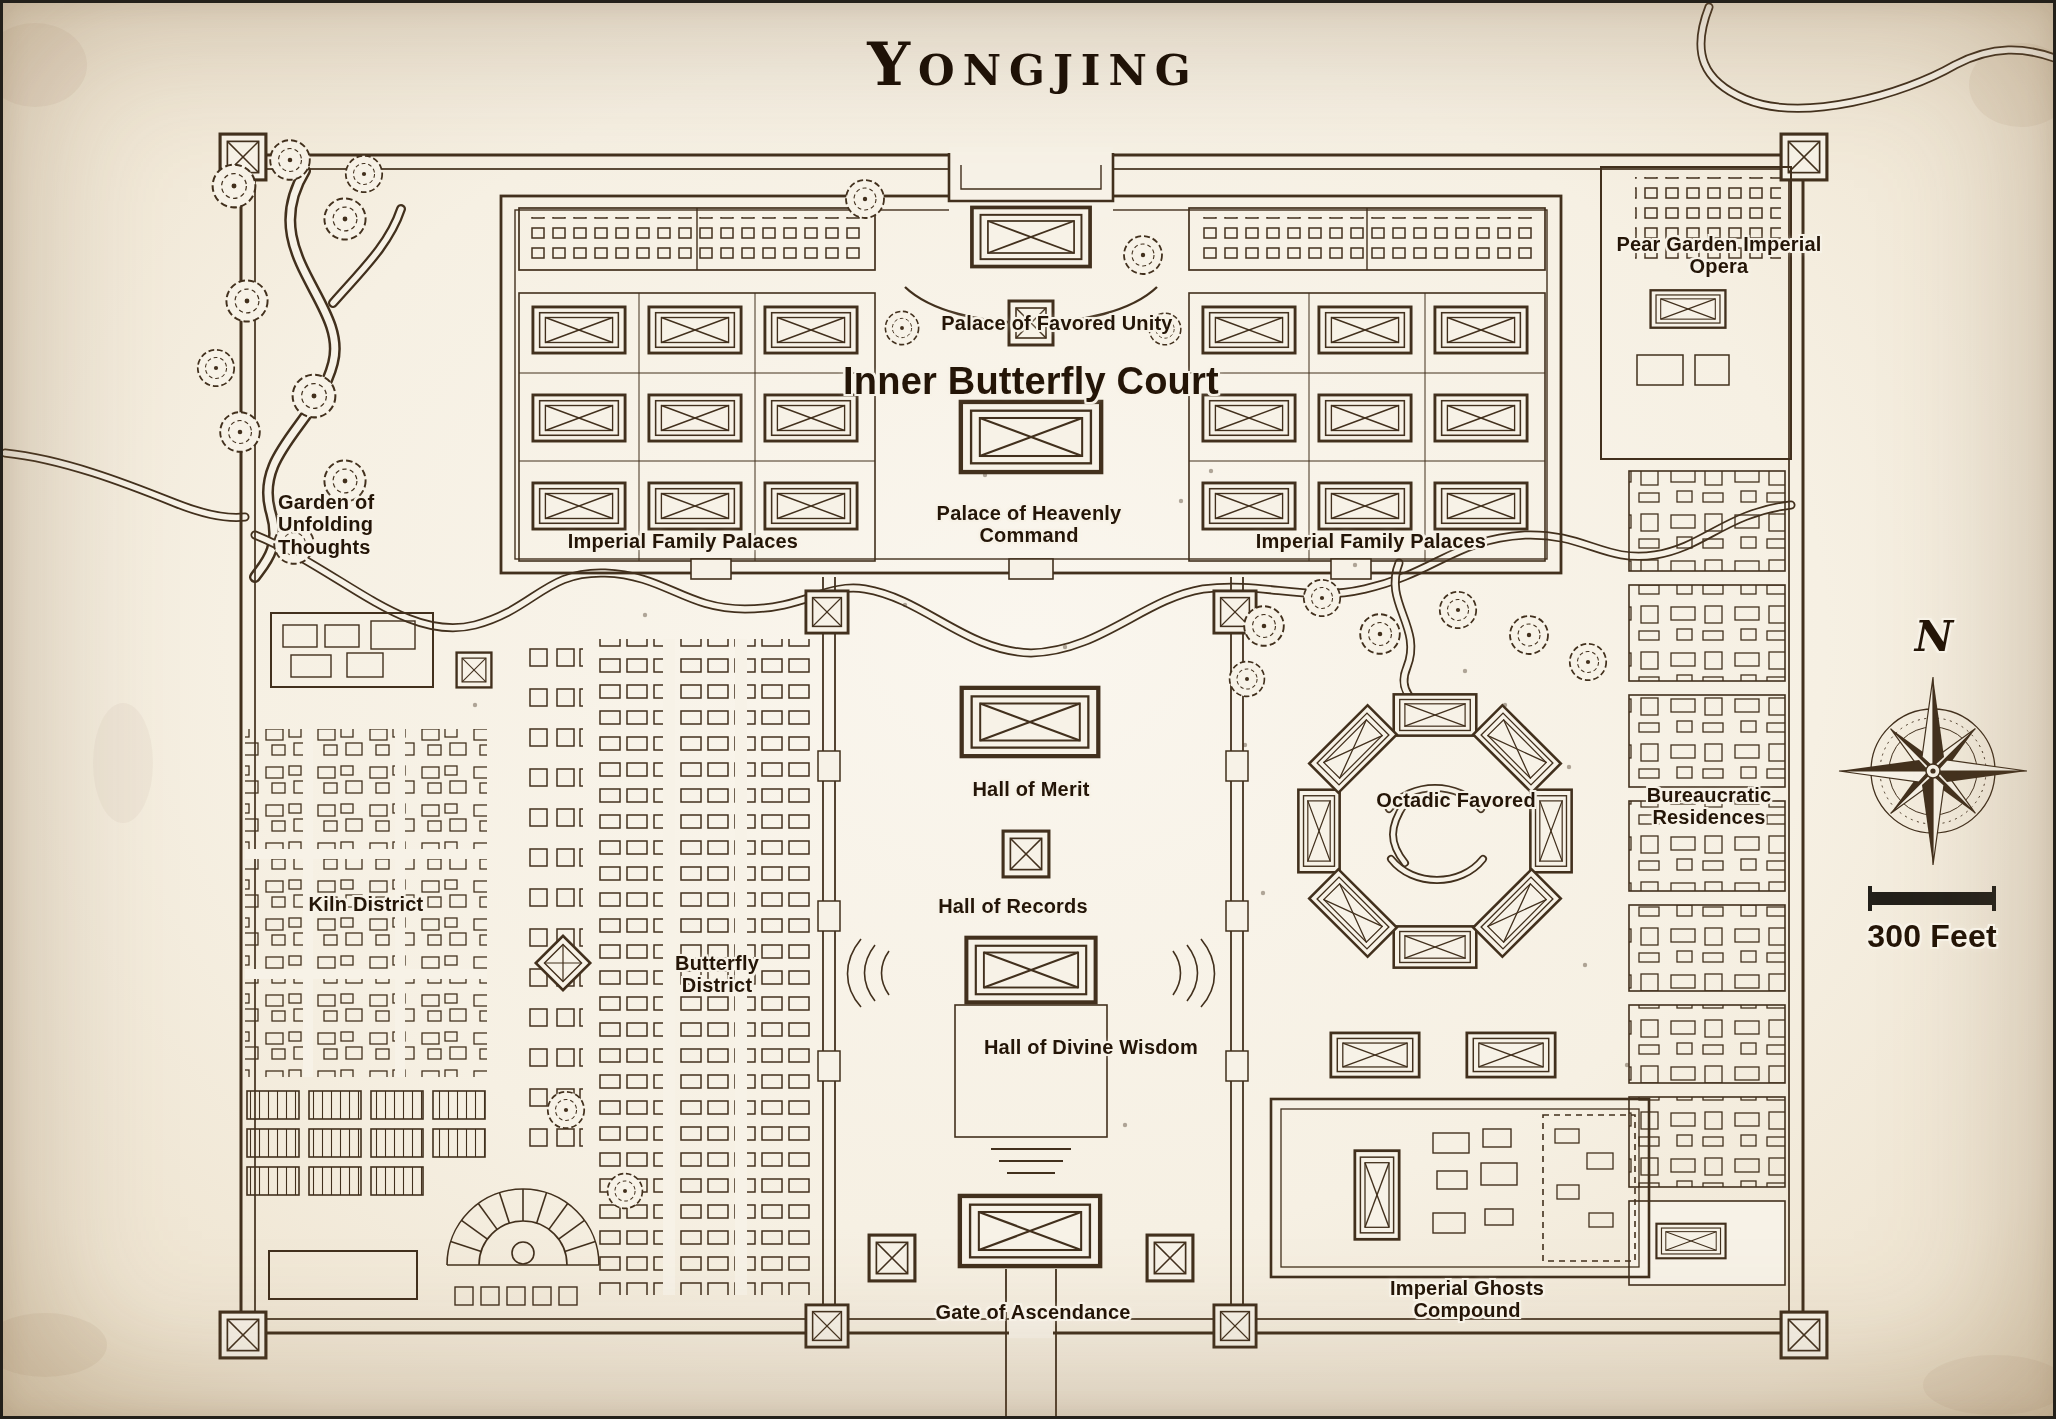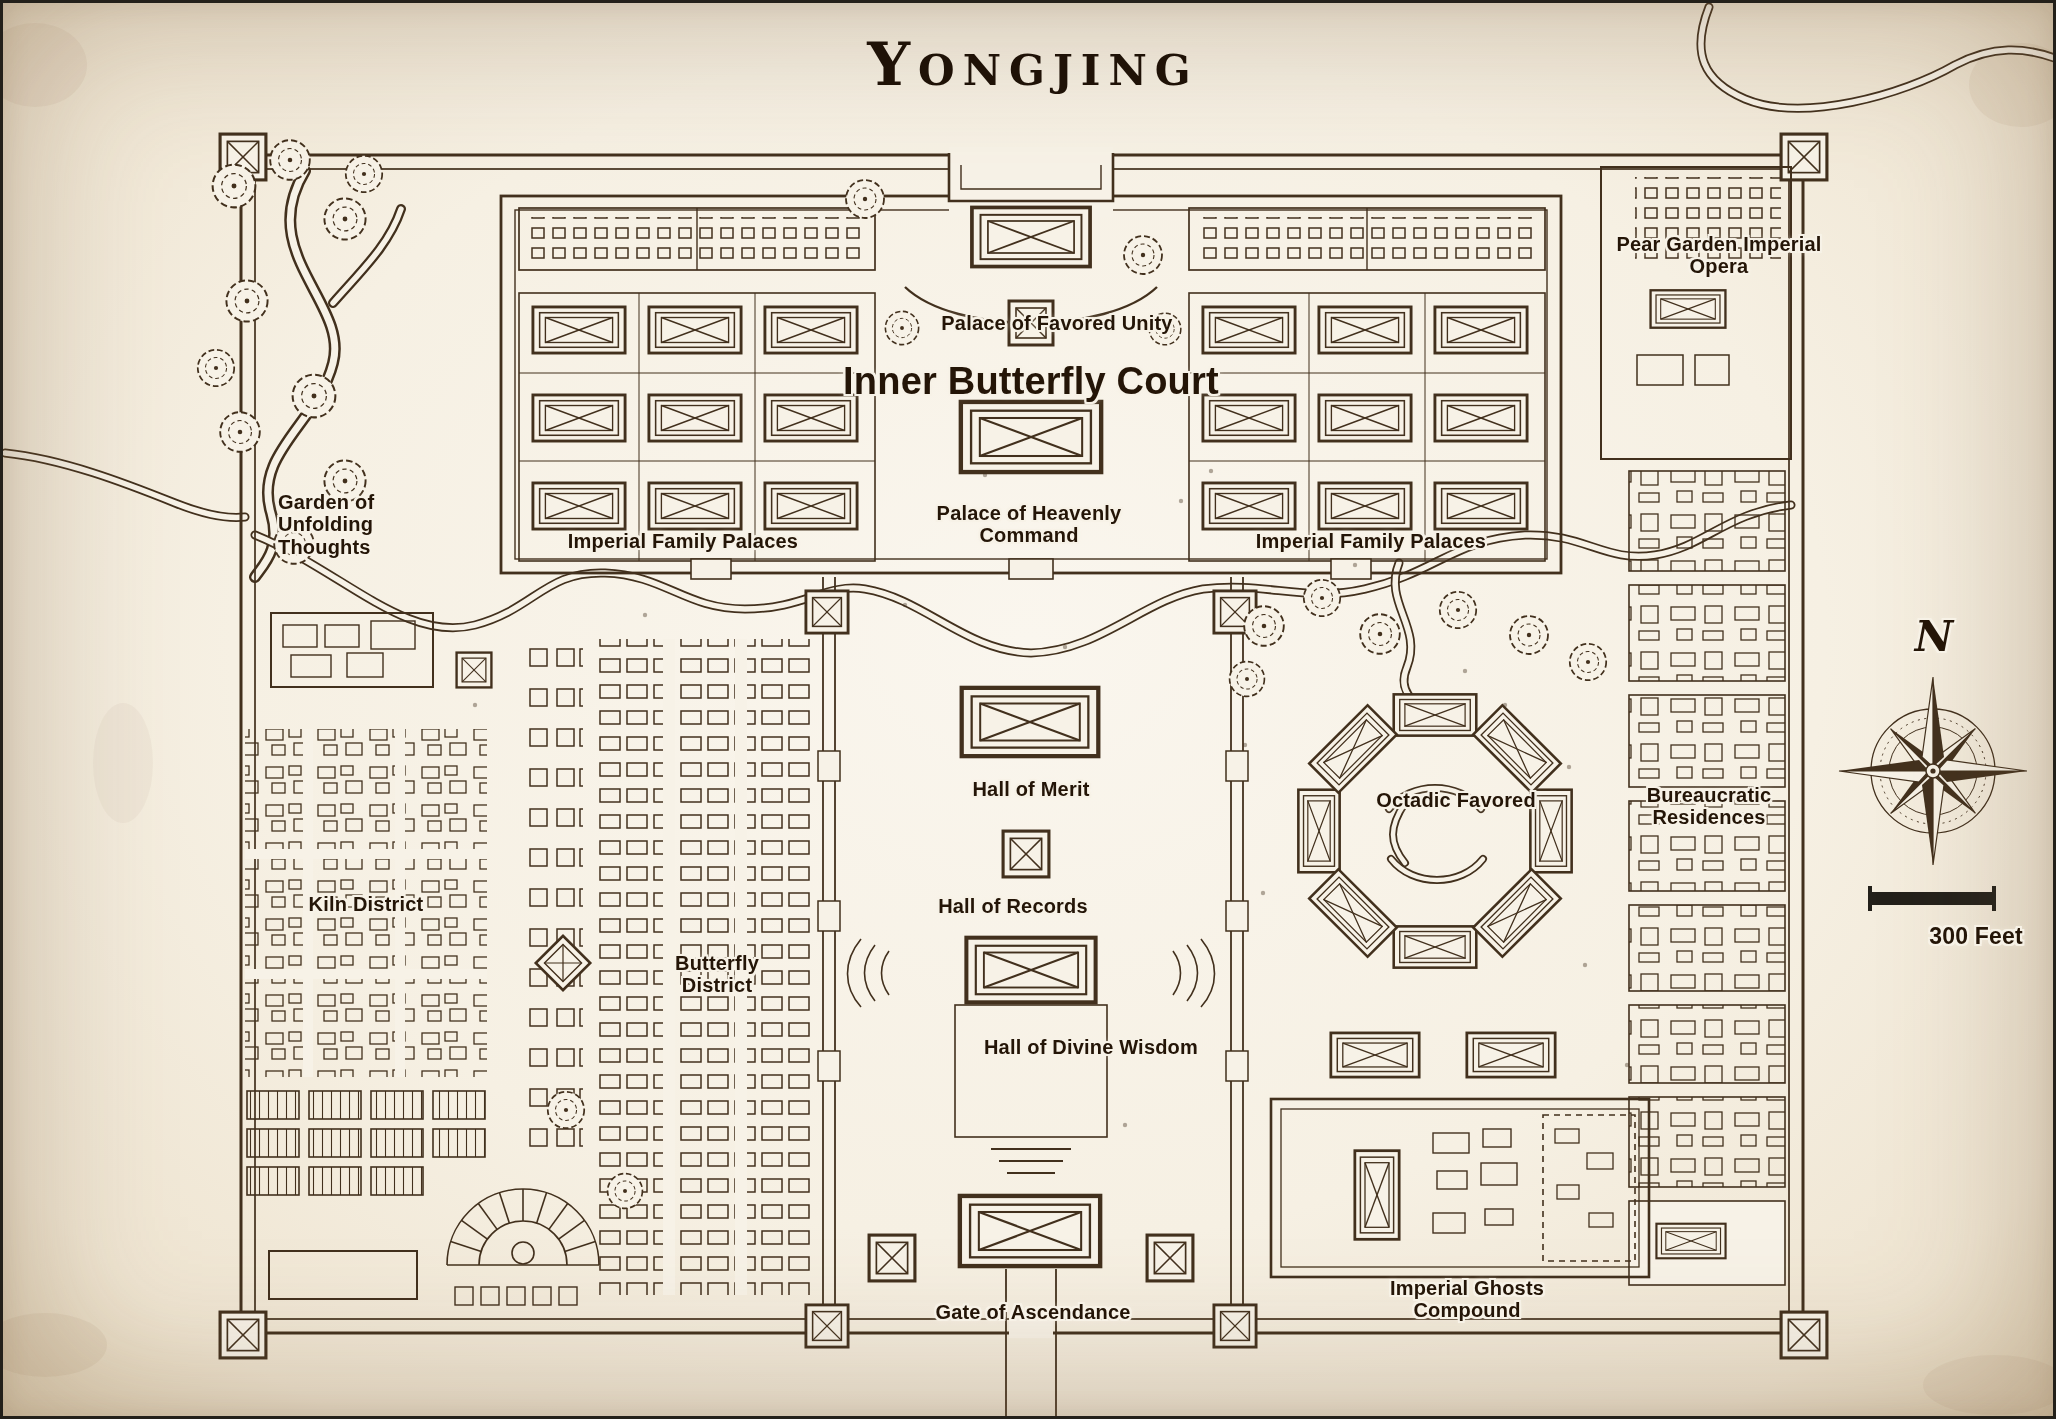--- a/index.html
+++ b/index.html
@@ -43,21 +43,21 @@
   .map-title{
     font-family:"DejaVu Serif", serif;
     font-variant:small-caps;
     font-size:60px;font-weight:bold;letter-spacing:8px;
     color:#1f1207;text-shadow:none;
   }
   .compass-n{
     font-family:"DejaVu Serif", serif;
     font-size:42px;font-style:italic;font-weight:bold;
   }
-  .scale-text{font-size:23px;margin-left:44px;}
+  .scale-text{font-size:32px;}
 </style>
 </head>
 <body>
 
 <div class="frame">
 
 <svg class="map" viewBox="0 0 2056 1419">
   <defs>
     <symbol id="bldg" viewBox="0 0 100 52">
       <rect x="2" y="2" width="96" height="48" fill="#f7f2e7" stroke="#42301d" stroke-width="3"></rect>

